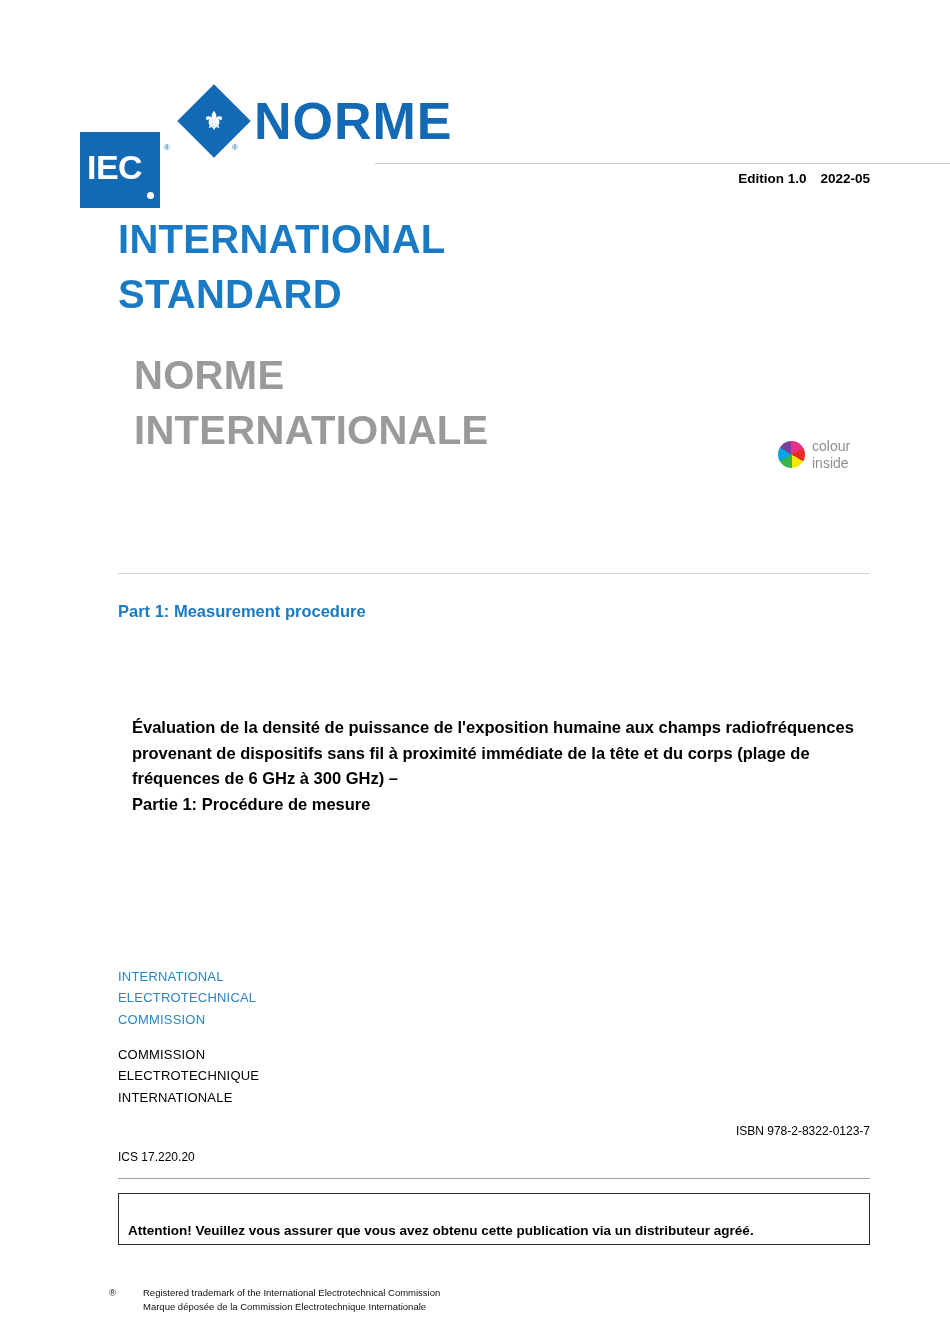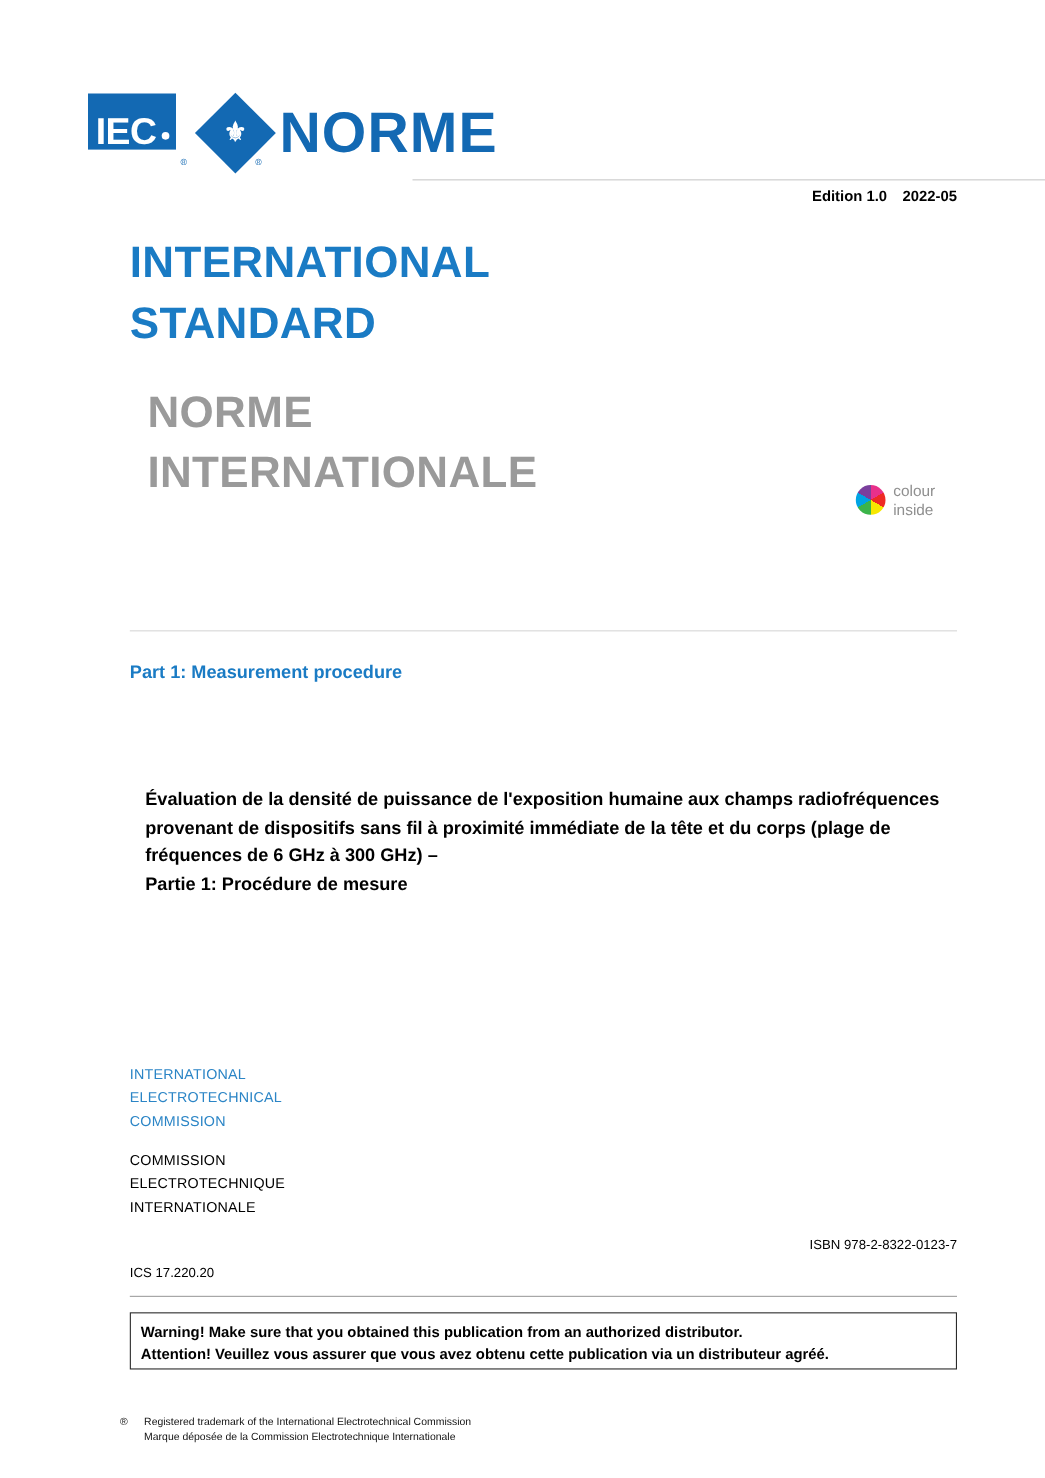--- a/index.html
+++ b/index.html
@@ -32,24 +32,25 @@
   }
   .logos {
     position: absolute;
     left: 0;
     top: 0;
     display: flex;
     align-items: center;
   }
   .iec-logo {
     width: 80px;
-    height: 51px;
+    height: 76px;
     background: #1369b3;
     position: relative;
     display: block;
+    margin-top: 47px;
   }
   .iec-logo .iec-text {
     position: absolute;
     left: 7px;
     top: 16px;
     color: #ffffff;
     font-size: 34px;
     font-weight: bold;
     letter-spacing: -0.5px;
     font-family: "Liberation Sans", sans-serif;
@@ -295,21 +296,21 @@
     font-size: 9.5px;
     color: #111;
     line-height: 1.45;
   }
   .trademark .reg-mark {
     position: absolute;
     left: -9px;
     top: 0px;
     font-size: 9.5px;
   }
-  .trademark .tm-lines { margin-left: 13px; }
+  .trademark .tm-lines { margin-left: 25px; }
 </style>
 </head>
 <body>
 
 <div class="page">
 
   <div class="header">
 
     <div class="logos">
       <div class="iec-logo">
@@ -372,21 +373,20 @@
     <div>COMMISSION</div>
     <div>ELECTROTECHNIQUE</div>
     <div>INTERNATIONALE</div>
   </div>
 
   <div class="ics">ICS 17.220.20</div>
   <div class="isbn">ISBN 978-2-8322-0123-7</div>
   <div class="bottom-rule"></div>
 
   <div class="warning-box">
-    <div class="line l1">Warning! Make sure that you obtained this publication from an authorized distributor.</div>
     <div class="line l2">Attention! Veuillez vous assurer que vous avez obtenu cette publication via un distributeur agréé.</div>
   </div>
 
   <div class="trademark">
     <span class="reg-mark">®</span>
     <div class="tm-lines">
       <div>Registered trademark of the International Electrotechnical Commission</div>
       <div>Marque déposée de la Commission Electrotechnique Internationale</div>
     </div>
   </div>

